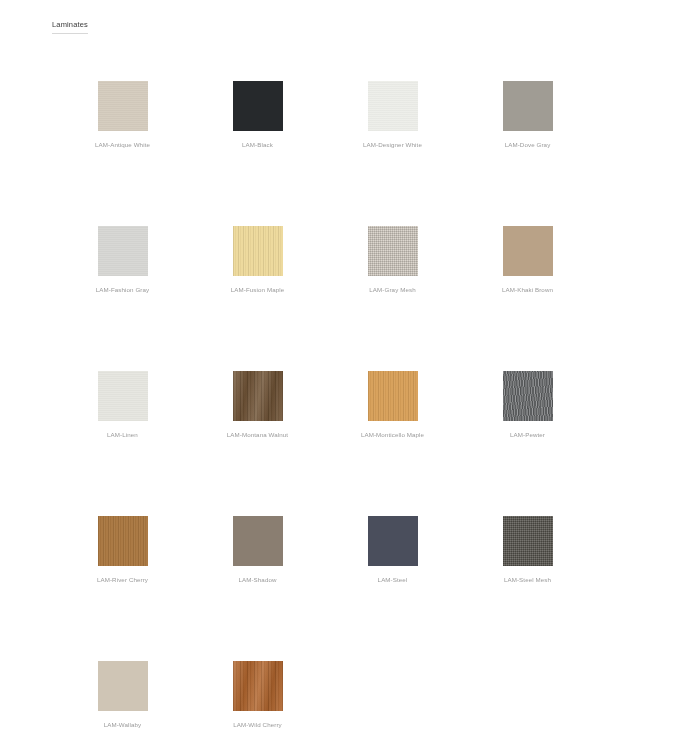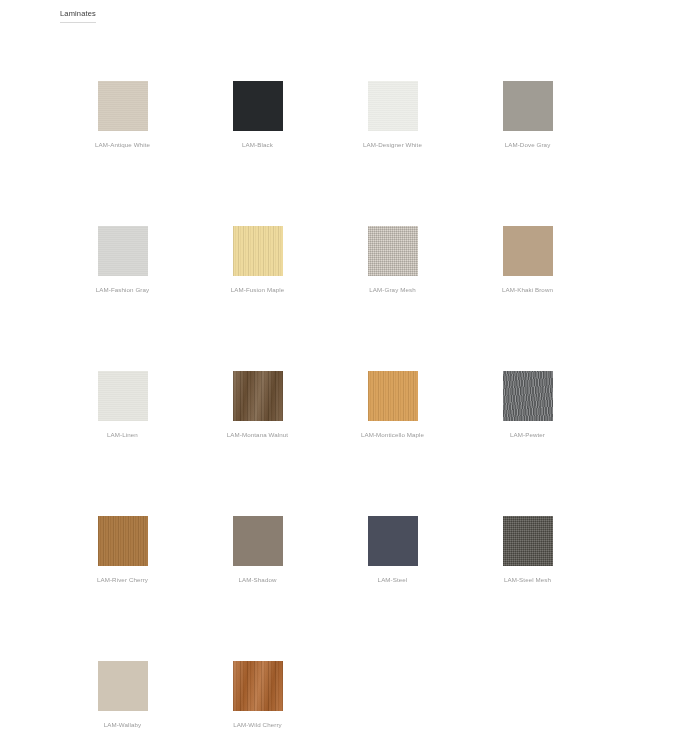--- a/index.html
+++ b/index.html
@@ -13,23 +13,22 @@
     font-family: "Liberation Sans", sans-serif;
     -webkit-font-smoothing: antialiased;
     overflow: hidden;
     position: relative;
   }
 
   
   .page-header {
     position: absolute;
     left: 52px;
-    top: 8px;
+    top: 19px;
     width: 38px;
-    margin-left: 8px;
   }
   .page-title {
     font-size: 7.5px;
     color: #3b3b3b;
     letter-spacing: .15px;
     line-height: 11px;
     white-space: nowrap;
     font-weight: 400;
   }
   .title-rule {

